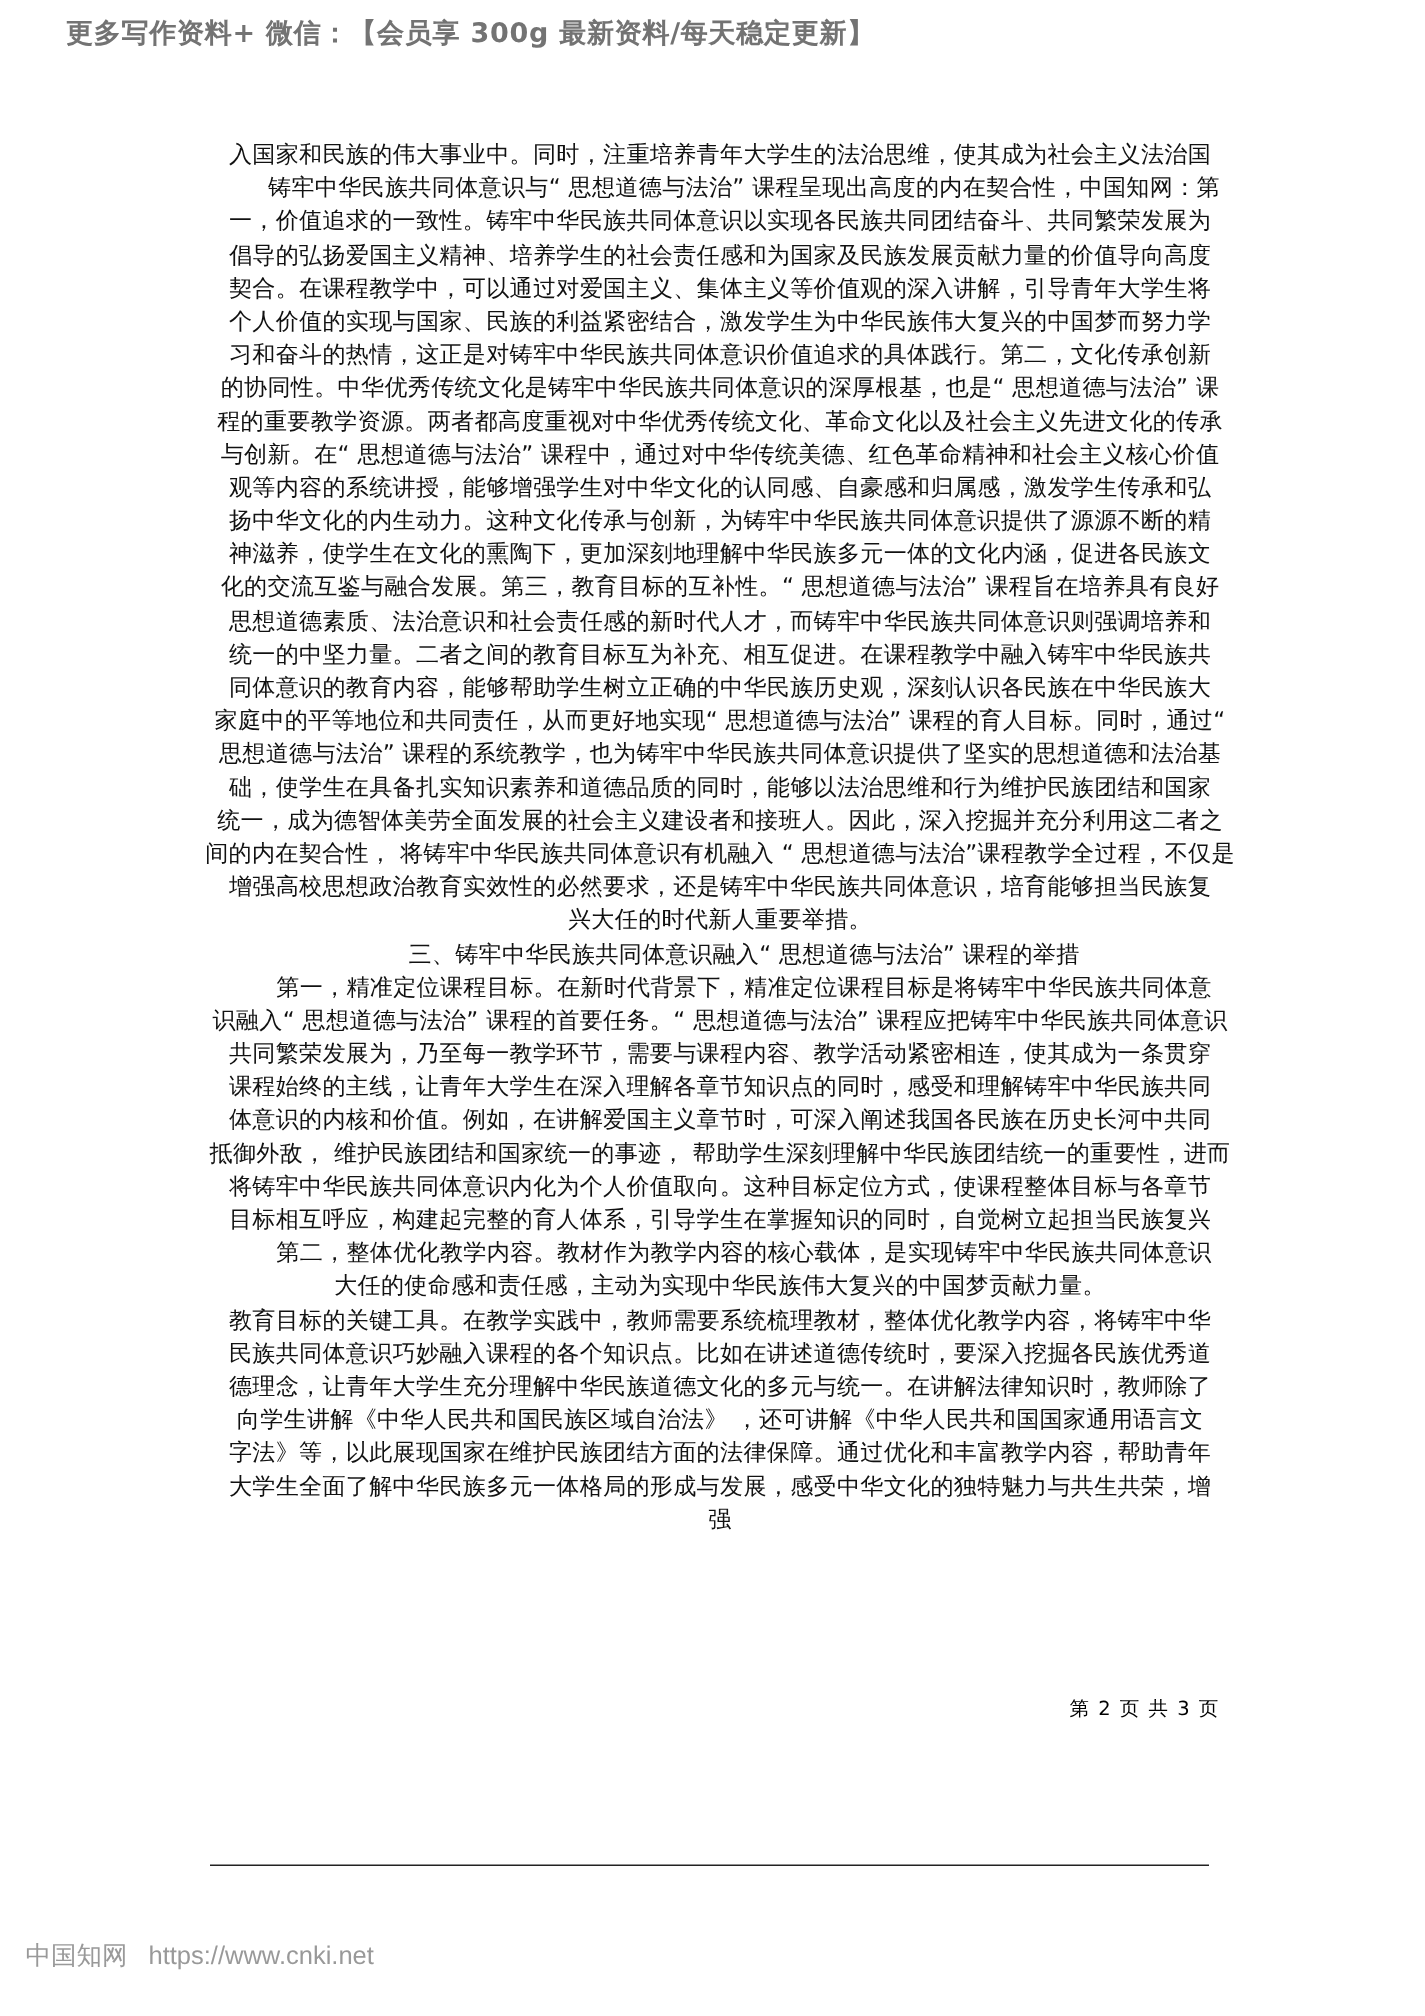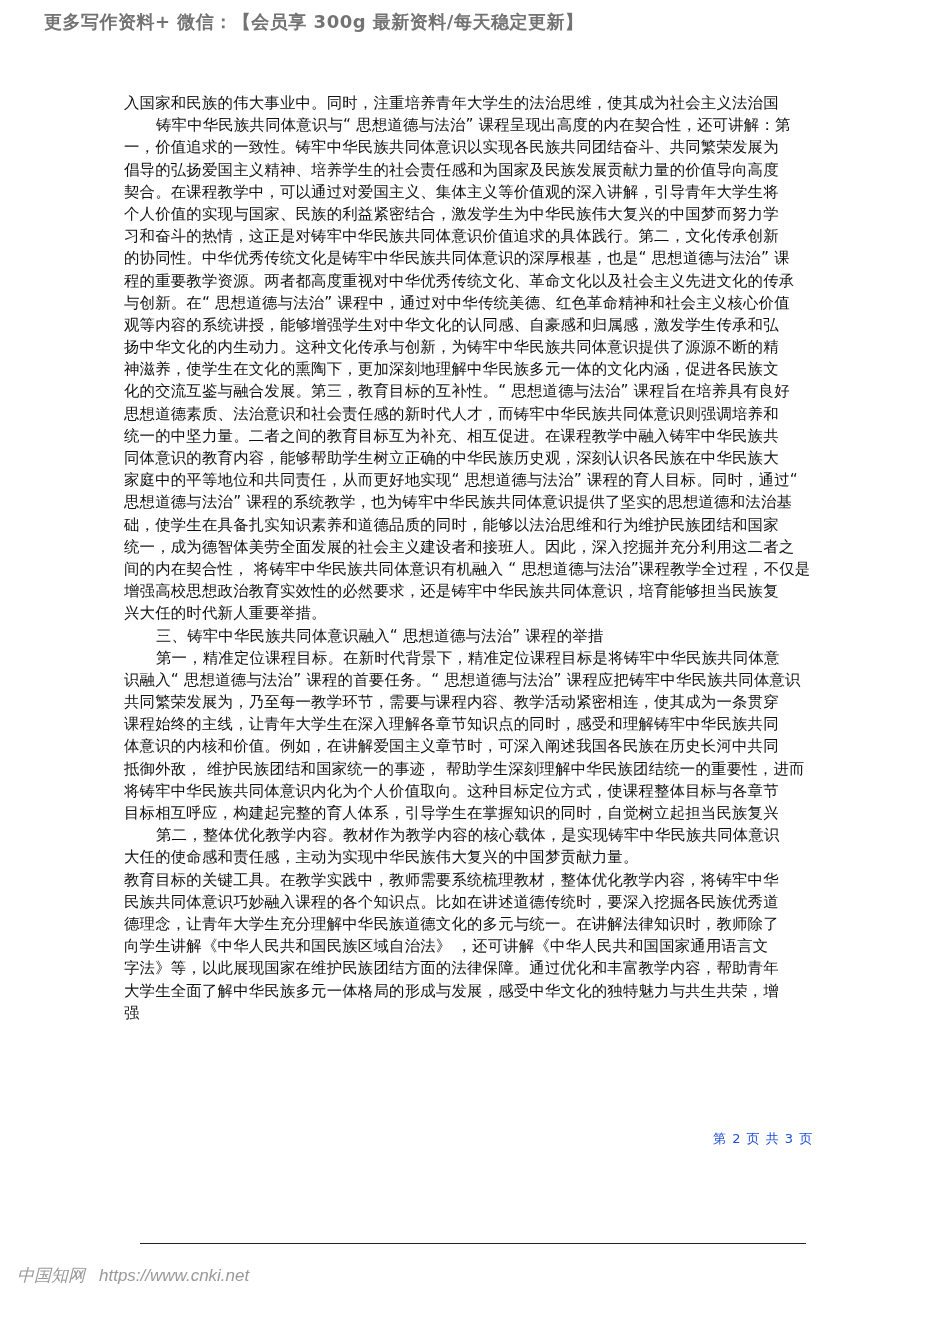--- a/index.html
+++ b/index.html
@@ -2,38 +2,38 @@
 <html><head>
 <meta charset="utf-8">
 <style>
   html, body { margin: 0; padding: 0; background: #ffffff; }
   body { width: 950px; height: 1344px; position: relative; overflow: hidden;
          font-family: "DejaVu Sans", "Liberation Sans", sans-serif; color: #111; }
   .banner { position: absolute; left: 44px; top: 10px; font-size: 18px; color: #737373;
             font-weight: bold; letter-spacing: 0.5px; white-space: nowrap; }
   .page-body { position: absolute; left: 124px; top: 92px; width: 712px; }
   .line { font-size: 15.4px; line-height: 22.2px; height: 22.2px; white-space: nowrap;
-          letter-spacing: 0.2px; overflow: visible; }
+          letter-spacing: 0.2px; overflow: visible; text-align: center; }
   .indent { padding-left: 32px; }
-  .page-number { position: absolute; left: 713px; top: 1130px; font-size: 13px; color: #1d4ed8;
+  .page-number { position: absolute; left: 713px; top: 1130px; font-size: 13px; color: #000000;
                  letter-spacing: 1px; }
   .footer-rule { position: absolute; left: 140px; top: 1243px; width: 666px; height: 0;
                  border-top: 1.5px solid #222; }
-  .watermark { position: absolute; left: 17px; top: 1264px; font-size: 17px; color: #999;
-               white-space: nowrap; font-style: italic; }
+  .watermark { position: absolute; left: 17px; top: 1292px; font-size: 17px; color: #999;
+               white-space: nowrap; }
   .watermark .site { margin-left: 14px; font-family: "Liberation Sans", sans-serif; font-size: 17px; }
 </style>
 </head>
 <body>
 
 <div class="banner">更多写作资料+ 微信：【会员享 300g 最新资料/每天稳定更新】</div>
 
 <div class="page-body" id="doc-body">
     <div class="line">入国家和民族的伟大事业中。同时，注重培养青年大学生的法治思维，使其成为社会主义法治国</div>
-    <div class="line indent">铸牢中华民族共同体意识与“ 思想道德与法治” 课程呈现出高度的内在契合性，还可讲解：第</div>
+    <div class="line indent">铸牢中华民族共同体意识与“ 思想道德与法治” 课程呈现出高度的内在契合性，中国知网：第</div>
     <div class="line">一，价值追求的一致性。铸牢中华民族共同体意识以实现各民族共同团结奋斗、共同繁荣发展为</div>
     <div class="line">倡导的弘扬爱国主义精神、培养学生的社会责任感和为国家及民族发展贡献力量的价值导向高度</div>
     <div class="line">契合。在课程教学中，可以通过对爱国主义、集体主义等价值观的深入讲解，引导青年大学生将</div>
     <div class="line">个人价值的实现与国家、民族的利益紧密结合，激发学生为中华民族伟大复兴的中国梦而努力学</div>
     <div class="line">习和奋斗的热情，这正是对铸牢中华民族共同体意识价值追求的具体践行。第二，文化传承创新</div>
     <div class="line">的协同性。中华优秀传统文化是铸牢中华民族共同体意识的深厚根基，也是“ 思想道德与法治” 课</div>
     <div class="line">程的重要教学资源。两者都高度重视对中华优秀传统文化、革命文化以及社会主义先进文化的传承</div>
     <div class="line">与创新。在“ 思想道德与法治” 课程中，通过对中华传统美德、红色革命精神和社会主义核心价值</div>
     <div class="line">观等内容的系统讲授，能够增强学生对中华文化的认同感、自豪感和归属感，激发学生传承和弘</div>
     <div class="line">扬中华文化的内生动力。这种文化传承与创新，为铸牢中华民族共同体意识提供了源源不断的精</div>

